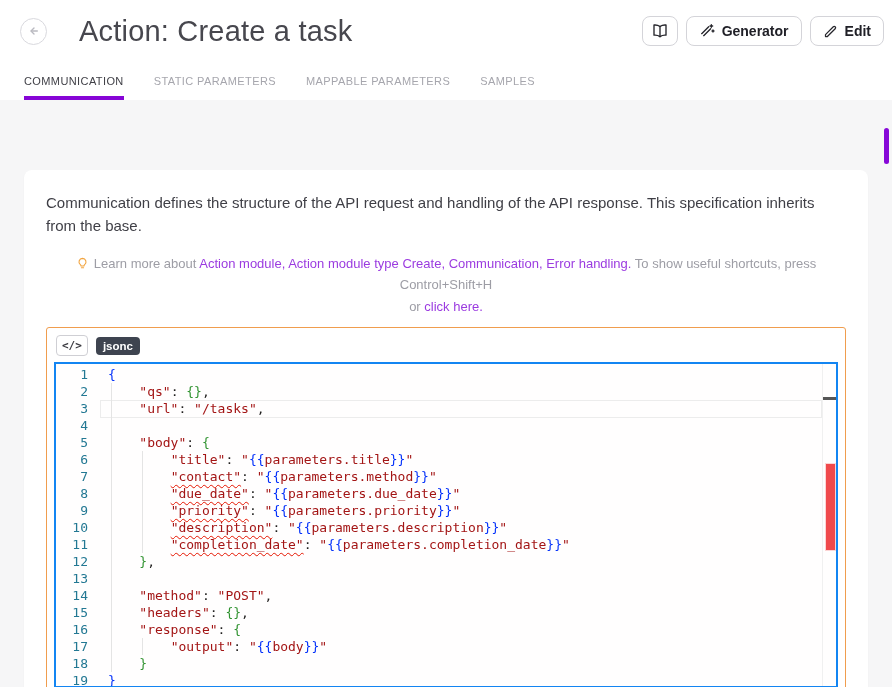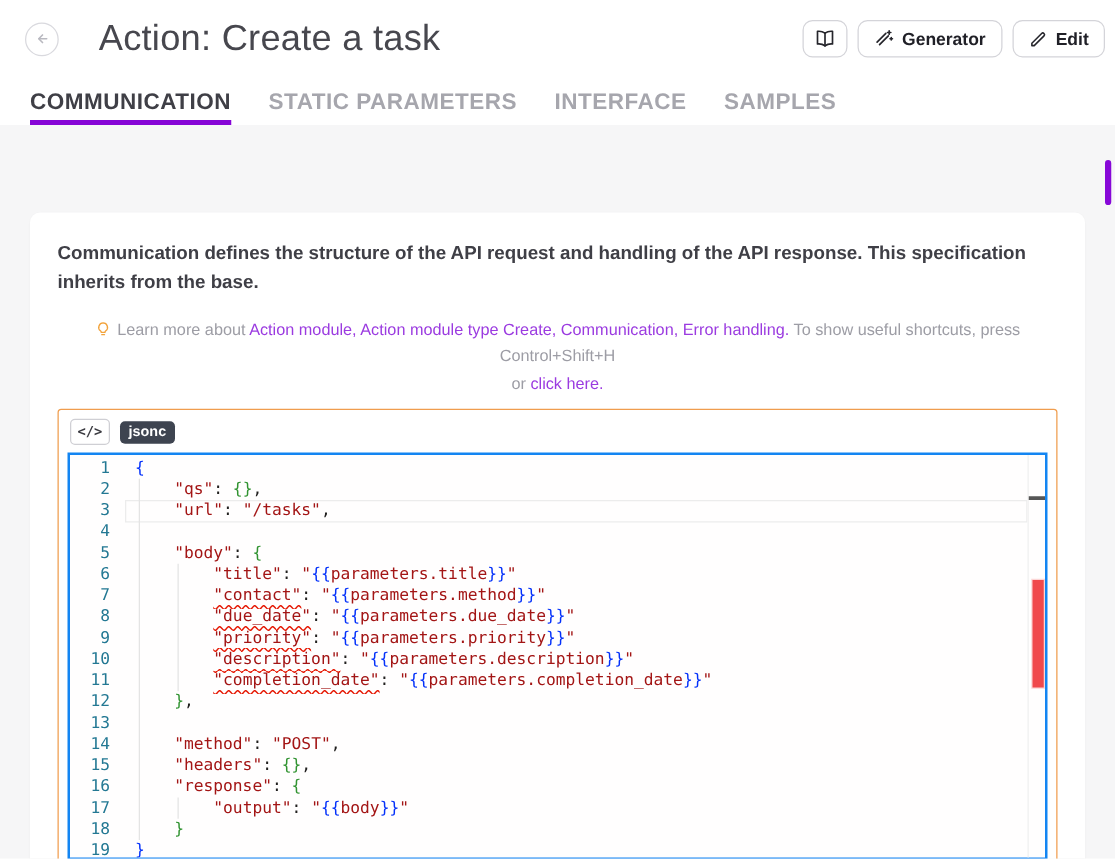--- a/index.html
+++ b/index.html
@@ -20,33 +20,33 @@
   .btn {
     display:flex; align-items:center; gap:7px; height:30px; padding:0 12px;
     border:1px solid #d4d4d9; border-radius:8px; background:#fff;
     font-family:"Liberation Sans",sans-serif; font-size:14px; font-weight:700; color:#202027; cursor:pointer;
   }
   .btn.icon-only { width:36px; padding:0; justify-content:center; }
   
   .tabbar { display:flex; gap:30px; padding-left:24px; height:38px; background:#fff; }
   .tab {
     position:relative; display:flex; align-items:center; height:100%;
-    font-size:18px; font-weight:700; letter-spacing:.4px; color:#a6a6ad; cursor:pointer;
+    font-size:11px; font-weight:400; letter-spacing:.4px; color:#a6a6ad; cursor:pointer;
   }
   .tab.active { color:#3f3f46; }
   .tab.active::after { content:""; position:absolute; left:0; right:0; bottom:0; height:4px; background:#8605d6; }
   
   .content { position:relative; background:#f6f6f7; height:587px; }
   .pagescroll { position:absolute; right:3px; top:28px; width:5px; height:36px; border-radius:3px; background:#8708d8; }
   .card {
     position:absolute; left:24px; right:24px; top:70px; bottom:0;
     background:#fff; border-radius:8px 8px 0 0; padding:22px; overflow:hidden;
     box-shadow:0 1px 2px rgba(0,0,0,.04);
   }
-  .description { margin:0 0 16px; font-size:15px; line-height:1.5; color:#3f3f46; max-width:812px;font-weight:bold; }
+  .description { margin:0 0 16px; font-size:15px; line-height:1.5; color:#3f3f46; max-width:812px; }
   .tip { font-size:13px; line-height:1.65; color:#9d9da5;text-align:center; }
   .tip .bulb { display:inline-block; vertical-align:-2px; margin-right:5px; }
   .tiplink { color:#9b3be0; cursor:pointer; }
   
   .codeblock { margin-top:10px; border:1px solid #f09d4e; border-radius:3px; background:#fff; }
   .code-header { display:flex; align-items:center; gap:8px; padding:7px 9px 6px; }
   .code-icon {
     border:1px solid #cfcfd4; border-radius:4px; padding:3px 5px;
     font-family:"DejaVu Sans Mono",monospace; font-size:11px; font-weight:700; color:#3a3a40;
   }
@@ -117,21 +117,21 @@
             <path d="M4 17v3h3L19.5 7.5a2.1 2.1 0 0 0-3-3L4 17z"></path>
           </svg>
         </span>
         <span>Edit</span>
       </button>
     </div>
   </div>
   <nav class="tabbar">
     <div class="tab active">COMMUNICATION</div>
     <div class="tab">STATIC PARAMETERS</div>
-    <div class="tab">INTERFACE</div>
+    <div class="tab">MAPPABLE PARAMETERS</div>
     <div class="tab">SAMPLES</div>
   </nav>
 </header>
 
 <div class="content">
   <div class="pagescroll"></div>
 
   <section class="card">
     <p class="description">Communication defines the structure of the API request and handling of the API response. This specification inherits from the base.</p>
 

